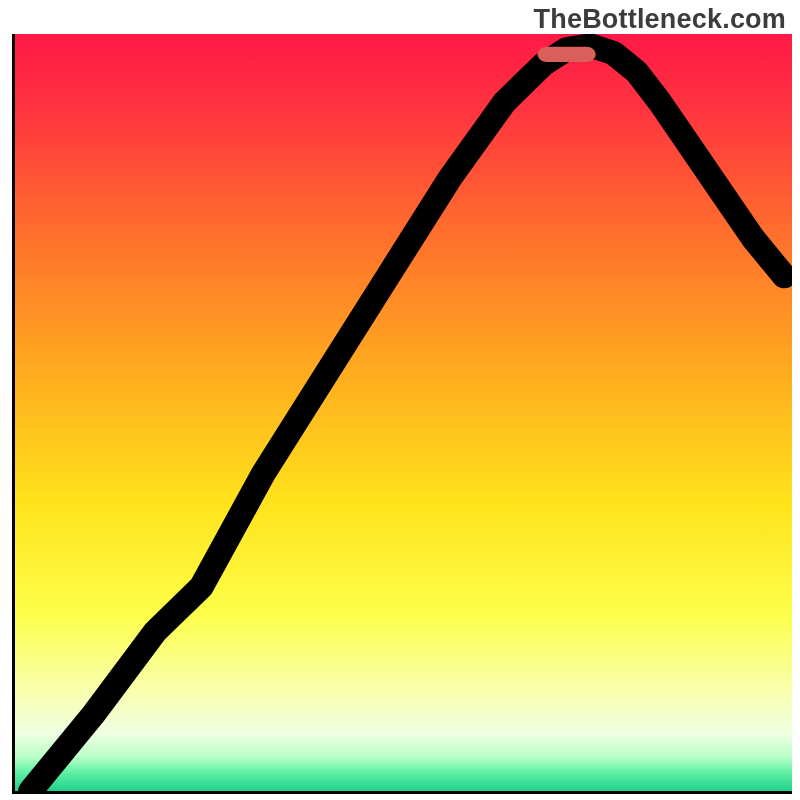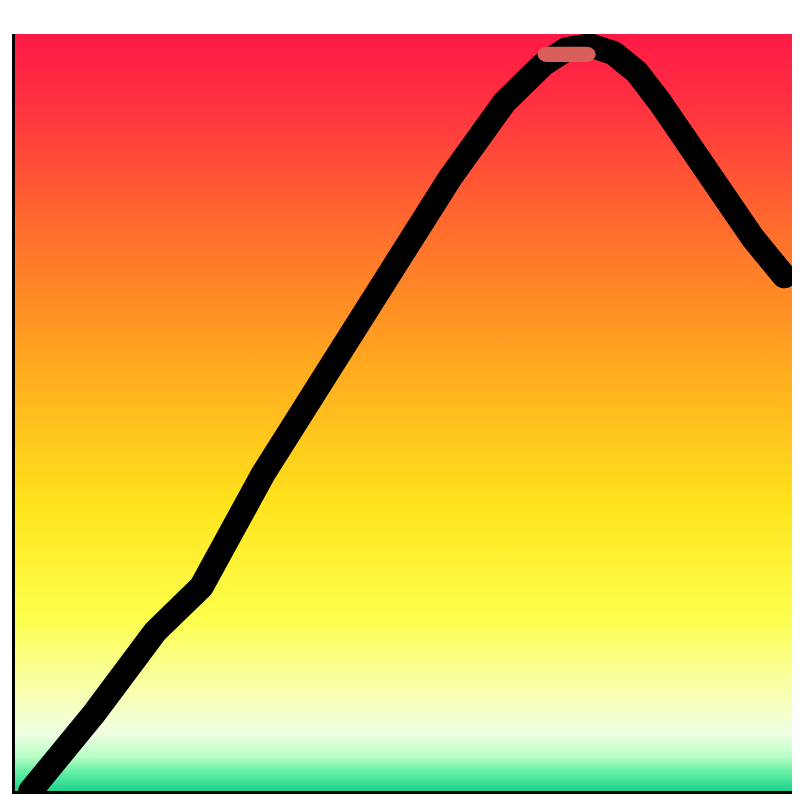--- a/index.html
+++ b/index.html
@@ -66,20 +66,21 @@
   }
   .marker {
     fill: #d9605a;
     stroke: none;
   }
 </style>
 </head>
 <body>
 <div class="wrap">
 
+  <div class="watermark">TheBottleneck.com</div>
 
   <div class="plot-outer">
     <div class="plot-inner">
       <svg class="grad" viewBox="0 0 100 100" preserveAspectRatio="none">
         <defs>
 
           <linearGradient id="bg-grad" x1="0" y1="0" x2="0" y2="1">
               <stop offset="0.00%" stop-color="#ff1946"></stop>
               <stop offset="10.00%" stop-color="#ff3440"></stop>
               <stop offset="25.00%" stop-color="#ff6a2e"></stop>

